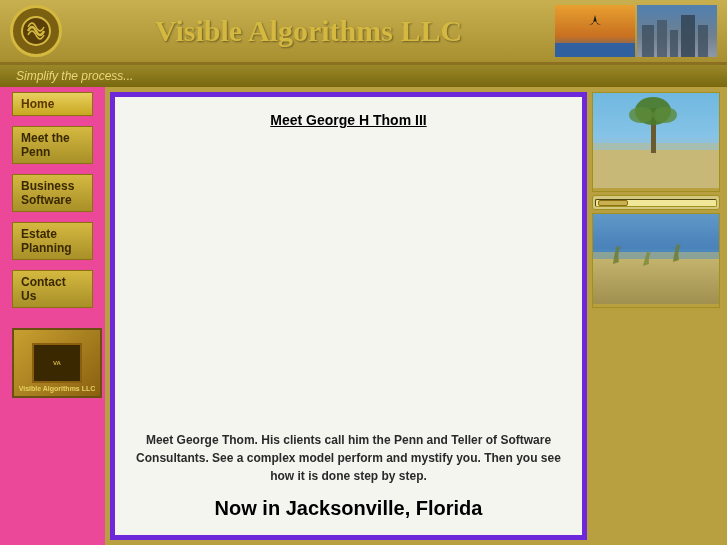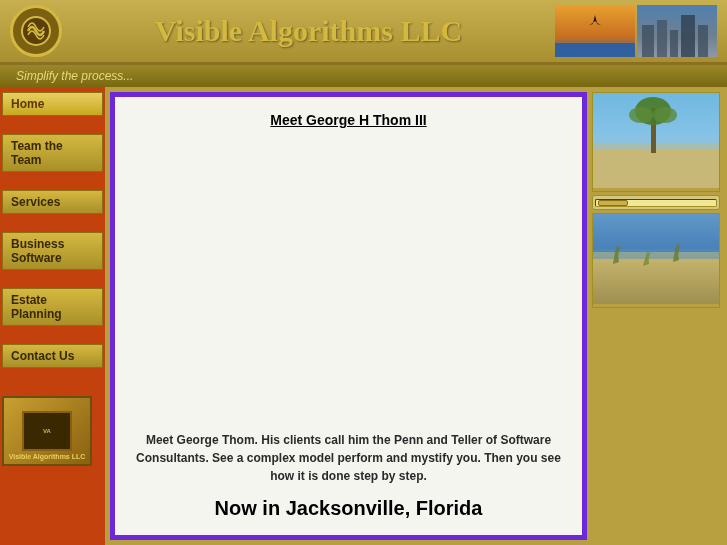--- a/index.html
+++ b/index.html
@@ -84,26 +84,26 @@
     
     #main-layout {
       display: flex;
       height: calc(545px - 65px - 22px);
       background-color: #b8a040;
     }
 
     
     #sidebar {
       width: 105px;
-      background-color: #c2410c;
-      padding: 5px 2px;
+      background-color: #ec4899;
+      padding: 5px 12px;
       flex-shrink: 0;
       display: flex;
       flex-direction: column;
-      gap: 18px;
+      gap: 10px;
     }
     .nav-item {
       background: linear-gradient(to bottom, #d4b840, #a89028);
       color: #3a2800;
       padding: 4px 8px;
       font-size: 12px;
       font-weight: bold;
       cursor: pointer;
       border: 1px solid #8a7010;
       text-decoration: none;
@@ -299,22 +299,21 @@
 </div>
 
 <div id="tagline-bar">
   <span id="tagline">Simplify the process...</span>
 </div>
 
 <div id="main-layout">
 
   <div id="sidebar">
     <a class="nav-item active">Home</a>
-    <a class="nav-item">Team the Team</a>
-    <a class="nav-item">Services</a>
+    <a class="nav-item">Meet the Penn</a>
     <a class="nav-item">Business Software</a>
     <a class="nav-item">Estate Planning</a>
     <a class="nav-item">Contact Us</a>
 
     <div id="sidebar-logo">
       <div style="display:flex; flex-direction:column; align-items:center; gap:4px;">
         <div class="sidebar-logo-inner">
           <span class="sidebar-logo-text">VA</span>
         </div>
         <div class="sidebar-logo-label">Visible Algorithms LLC</div>

